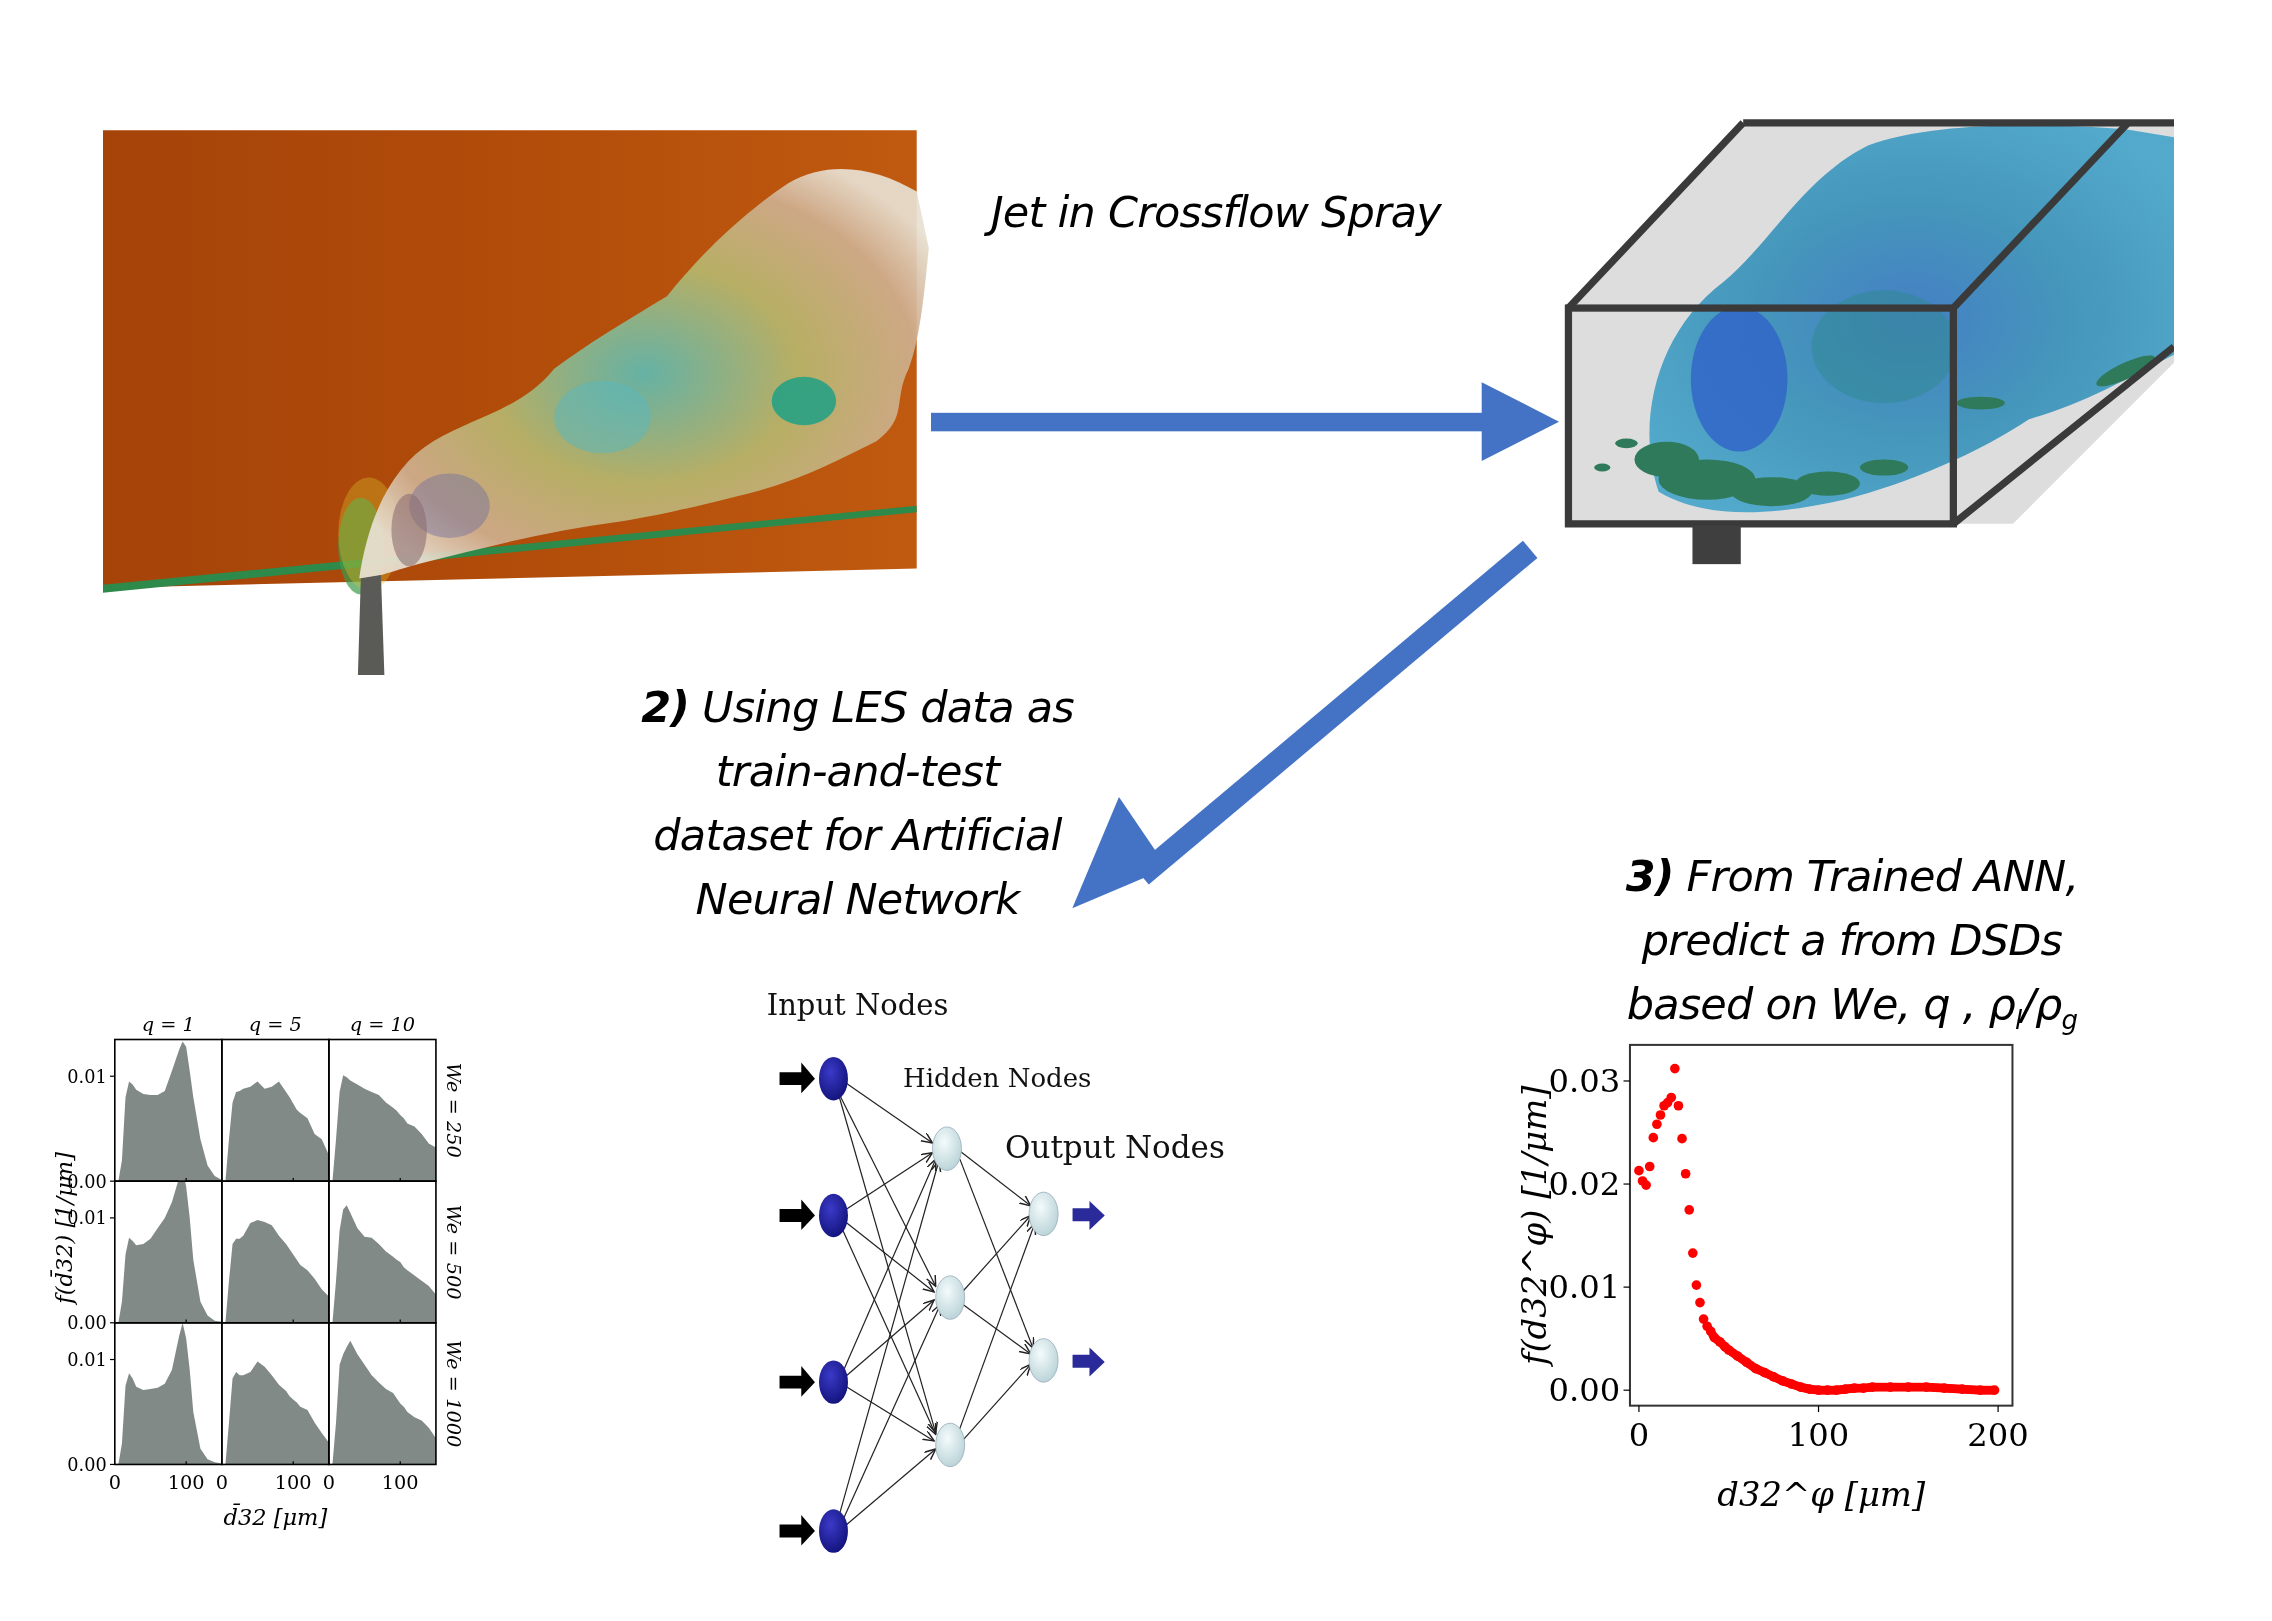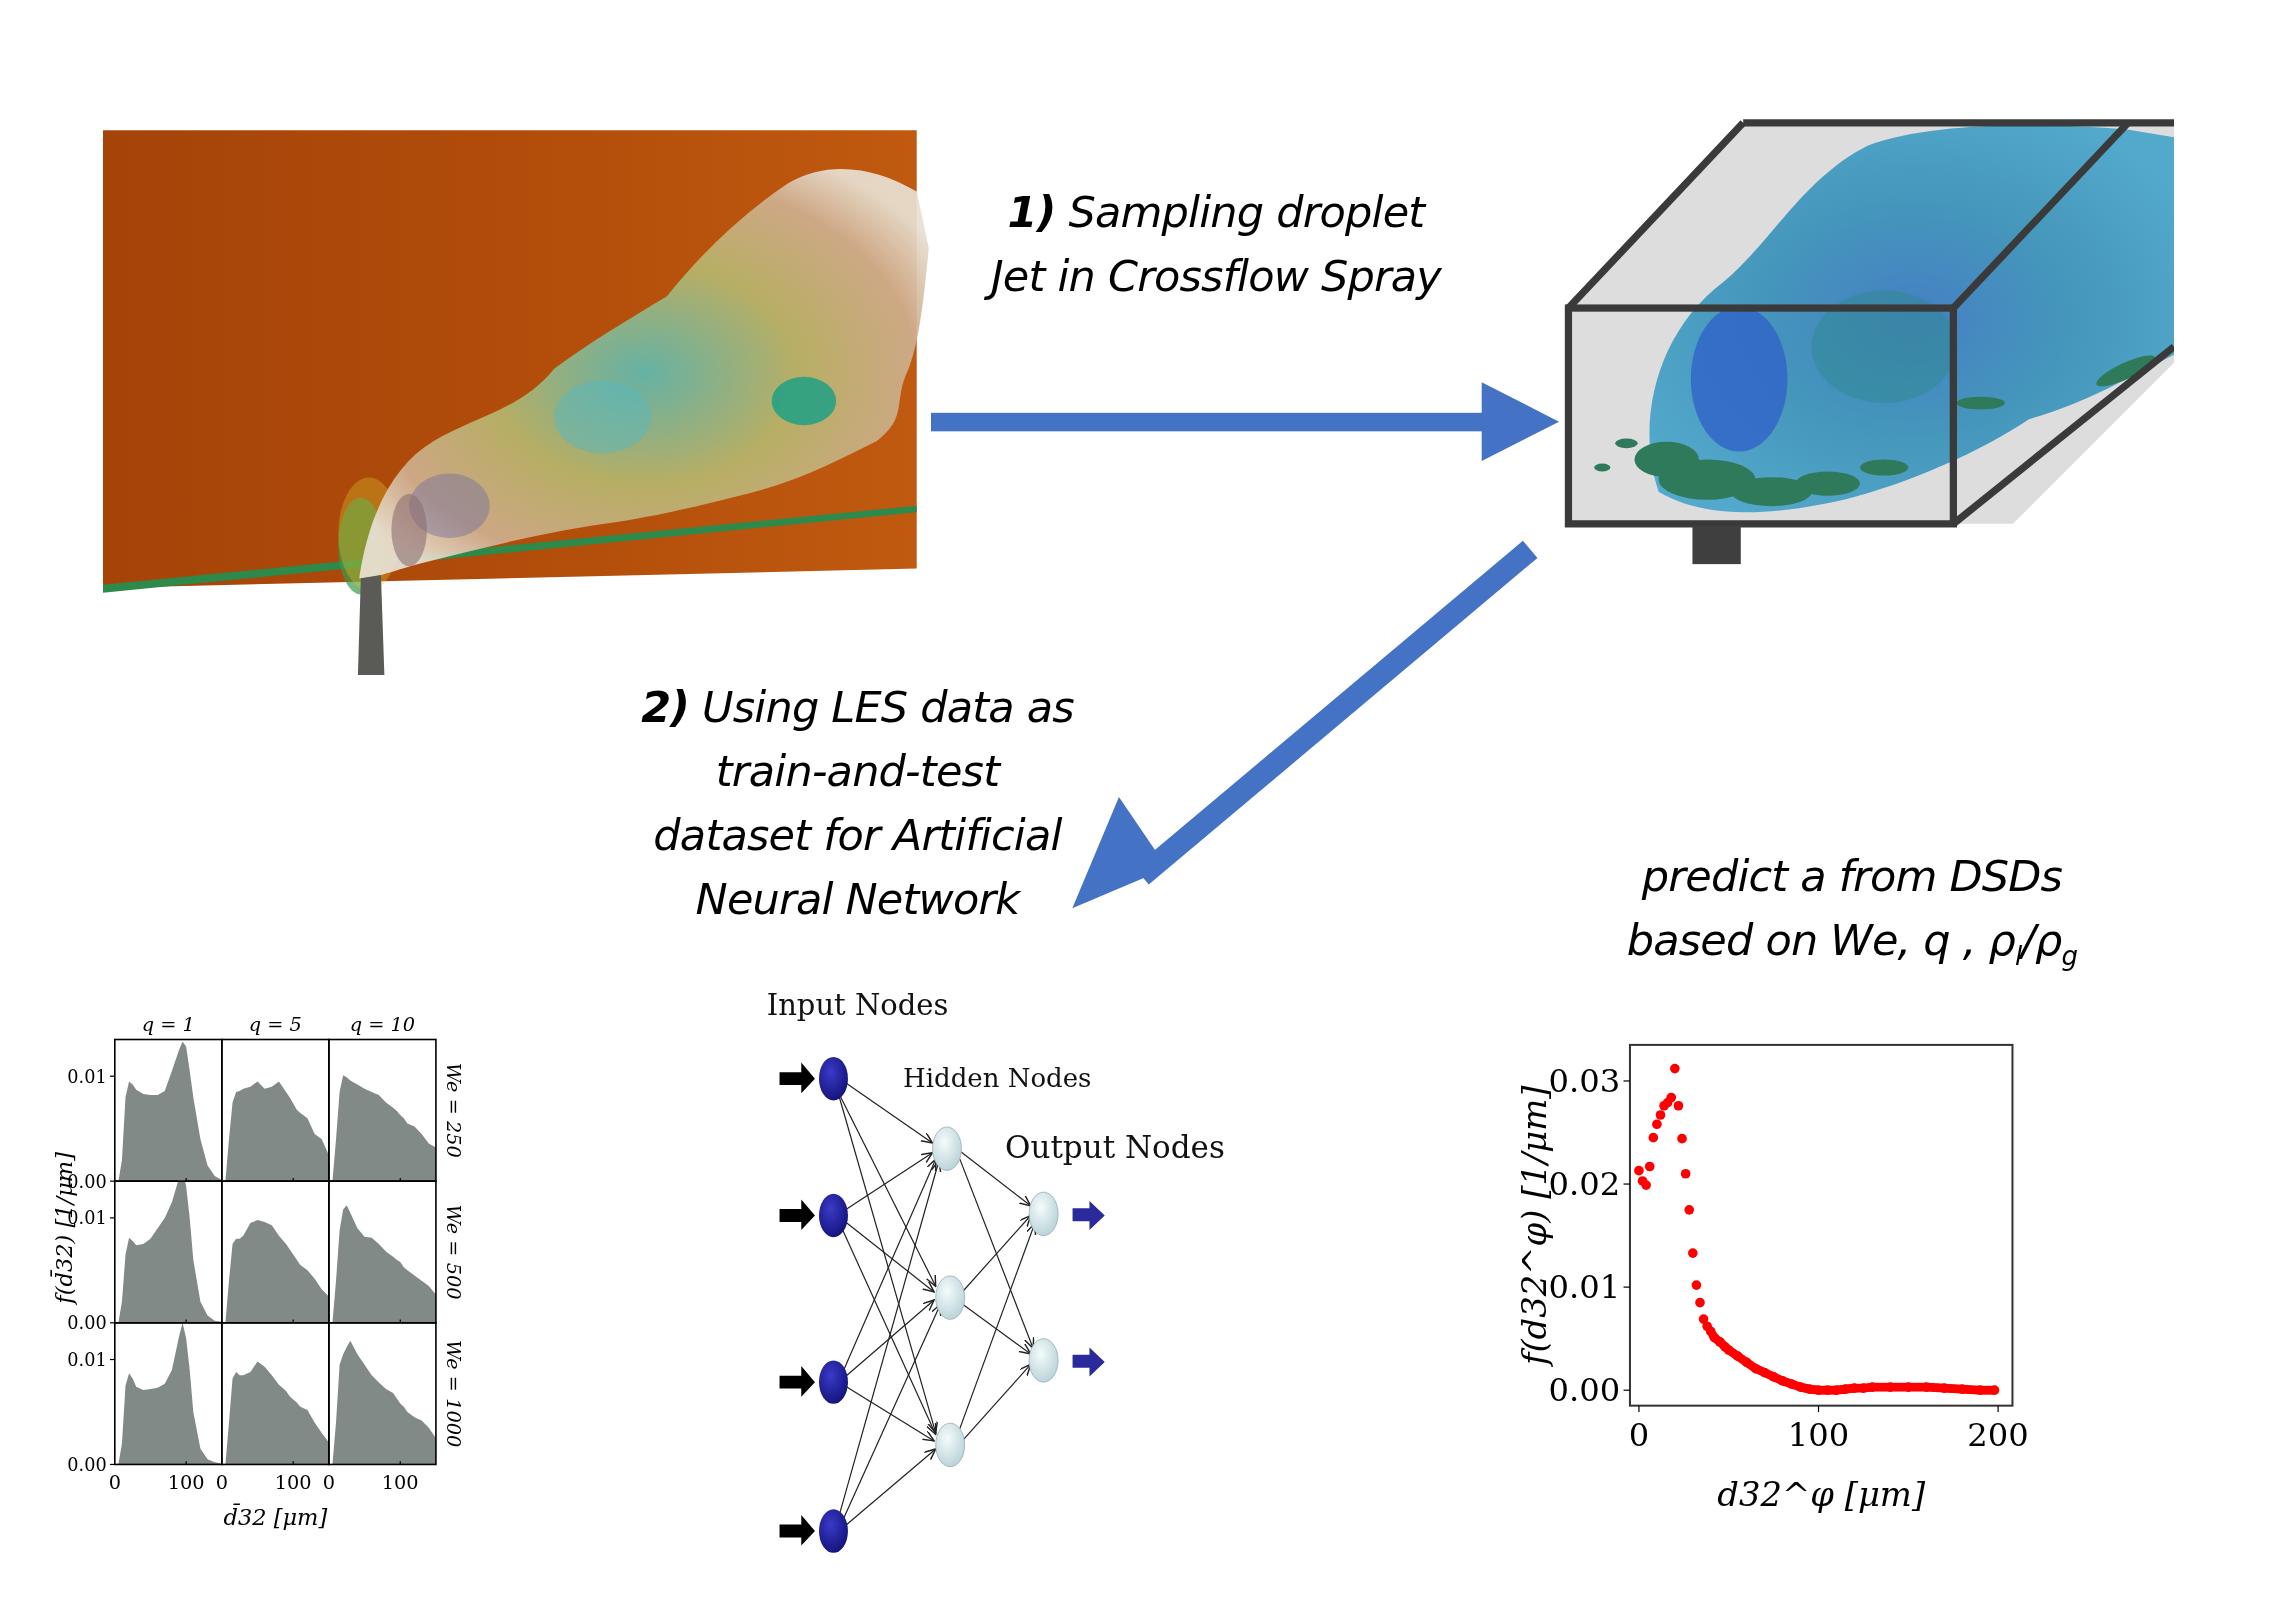--- a/index.html
+++ b/index.html
@@ -48,21 +48,20 @@
 </div>
 
 <div class="abs" style="left:931px;top:382px;width:628px;height:89px;">
   <svg width="628" height="89" viewBox="0 0 780 110">
     <rect x="0" y="38" width="720" height="23" fill="#4472C4"></rect>
     <polygon points="684,0 780,49 684,98" fill="#4472C4"></polygon>
   </svg>
 </div>
 
 <div class="caption" style="left:934px;top:180px;width:564px;">
-  <div><b>1)</b> <span>Sampling droplet</span></div>
   <div>Jet in Crossflow Spray</div>
 </div>
 
 <div class="abs" style="left:1562px;top:113px;width:612px;height:556px;">
   <svg width="612" height="556" viewBox="0 0 760 690">
     <defs>
       <radialGradient id="blueG" cx="0.5" cy="0.5" r="0.6">
         <stop offset="0" stop-color="#2a6fc0"></stop>
         <stop offset="0.5" stop-color="#2a8ab5"></stop>
         <stop offset="1" stop-color="#3aa0c8"></stop>
@@ -108,20 +107,21 @@
 </div>
 
 <div class="caption" style="left:596px;top:675px;width:523px;">
   <div><b>2)</b> <span>Using LES data as</span></div>
   <div>train-and-test</div>
   <div>dataset for Artificial</div>
   <div>Neural Network</div>
 </div>
 
 <div class="caption" style="left:1570px;top:844px;width:564px;">
+  <div><b>3)</b> <span>From Trained ANN,</span></div>
   <div>predict a from DSDs</div>
   <div>based on We, q , ρ<sub style="font-size:26px">l</sub>/ρ<sub style="font-size:26px">g</sub></div>
 </div>
 
 <div class="abs" style="left:48px;top:999px;width:668px;height:580px;">
   <svg id="histSvg" width="668" height="580" viewBox="0 0 830 720">
       <path d="M 83 226 L 83 226 L 87.43333333333334 226 L 91.86666666666667 199.92592592592592 L 96.3 121.70370370370371 L 100.73333333333333 102.14814814814815 L 105.16666666666666 106.05925925925926 L 109.6 112.57777777777778 L 118.46666666666667 117.7925925925926 L 127.33333333333333 119.09629629629627 L 136.2 119.09629629629627 L 145.06666666666666 113.88148148148147 L 153.93333333333334 89.11111111111111 L 162.8 63.03703703703701 L 167.23333333333335 52.60740740740741 L 171.66666666666666 59.12592592592591 L 176.1 89.11111111111111 L 180.53333333333333 121.70370370370371 L 189.4 173.85185185185185 L 198.26666666666665 206.44444444444446 L 207.13333333333333 219.4814814814815 L 216 224.69629629629628 L 216 226 Z" fill="#828a88"></path>
       <rect x="83" y="50" width="133" height="176" fill="none" stroke="#000" stroke-width="2"></rect>
       <line x1="171.66666666666666" y1="226" x2="171.66666666666666" y2="222" stroke="#000" stroke-width="1.5"></line>
       <line x1="77" y1="95.62962962962962" x2="83" y2="95.62962962962962" stroke="#000" stroke-width="1.5"></line>

